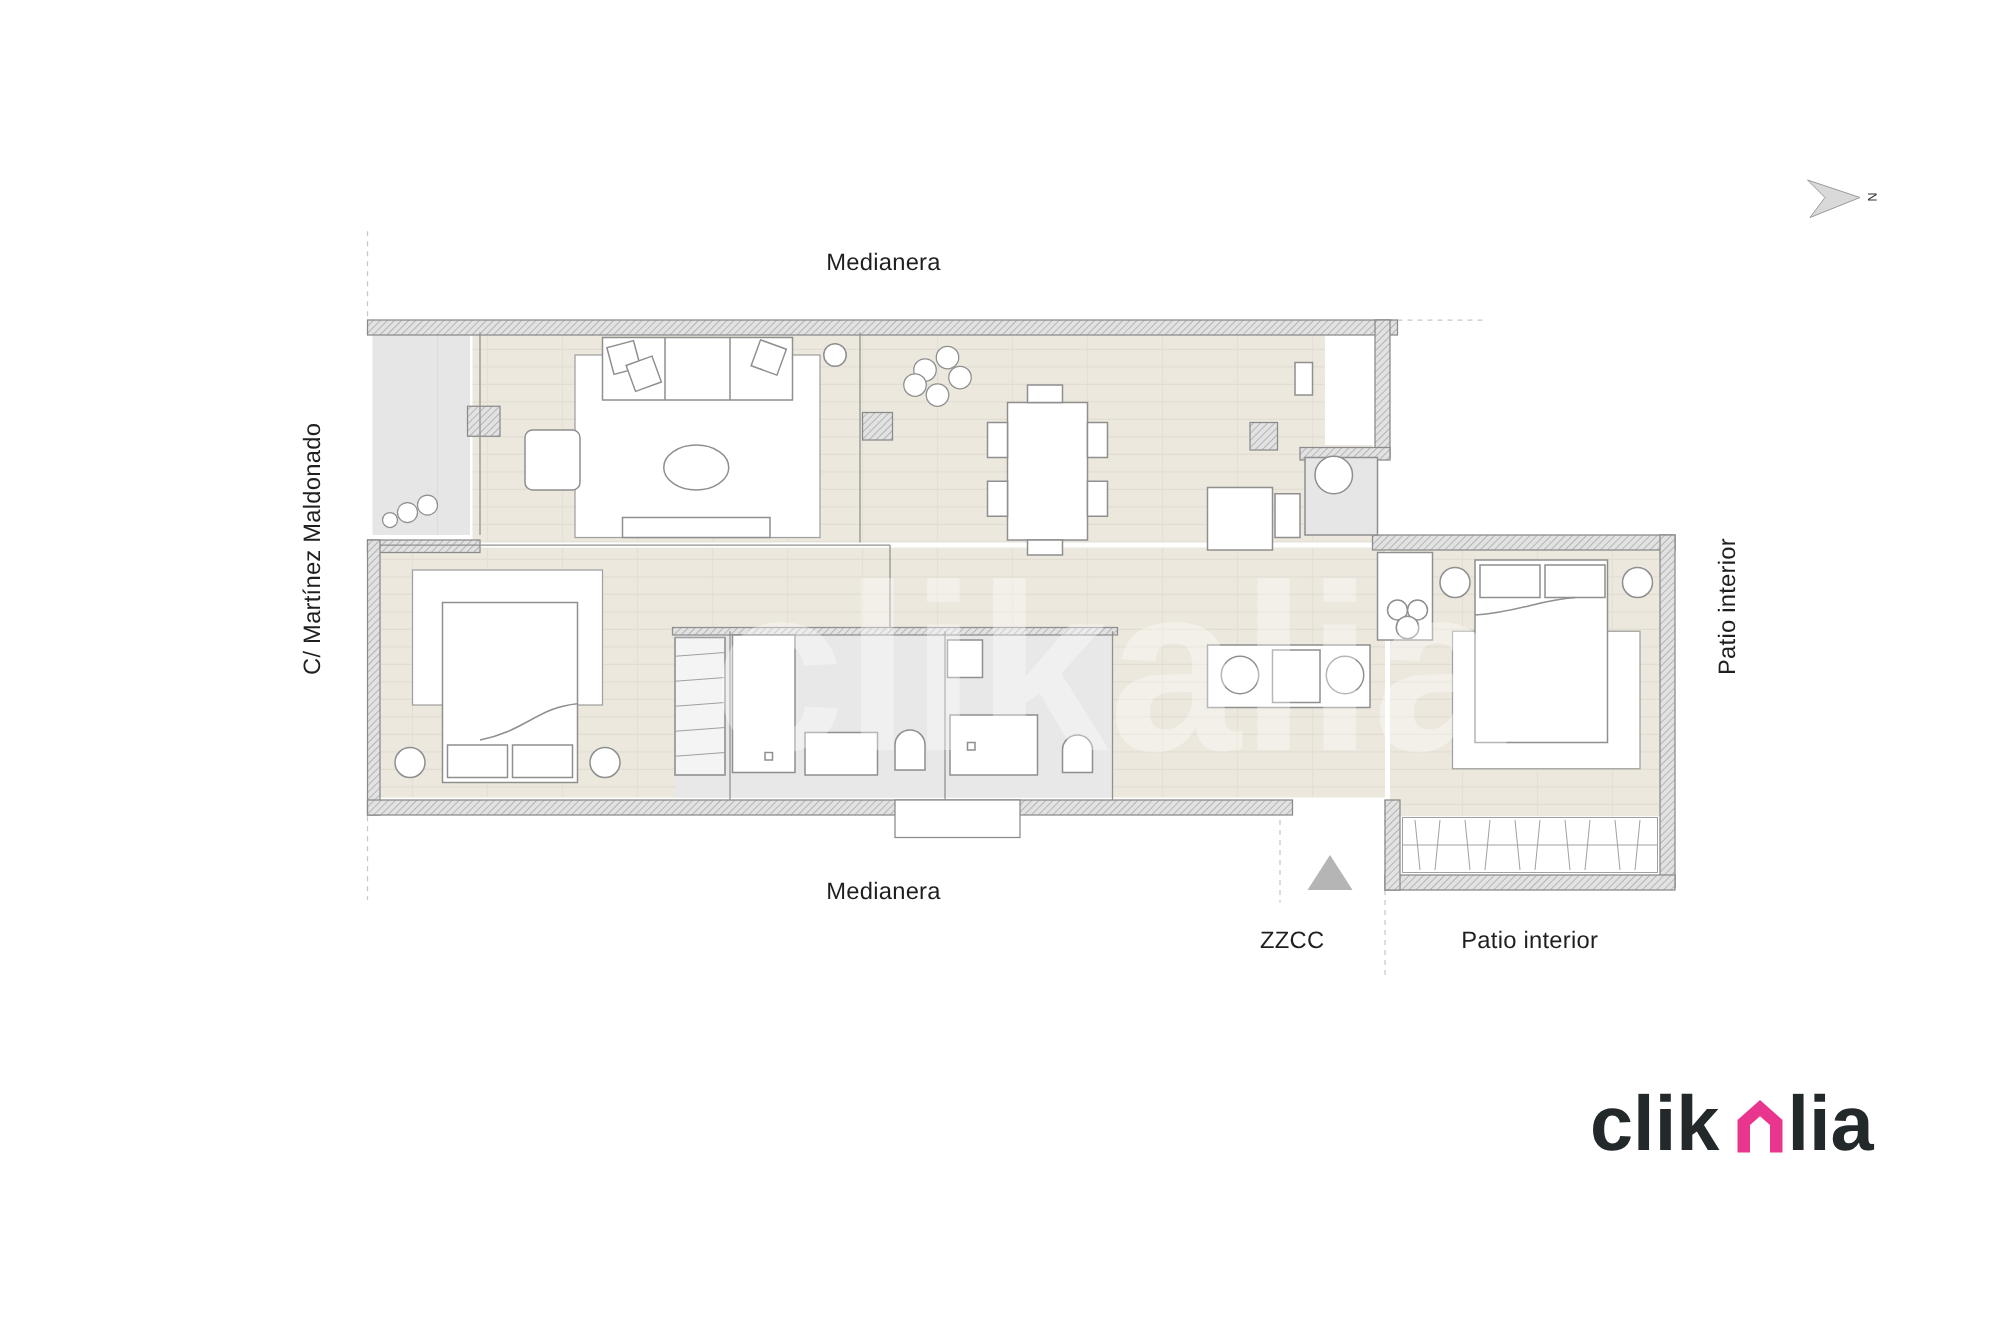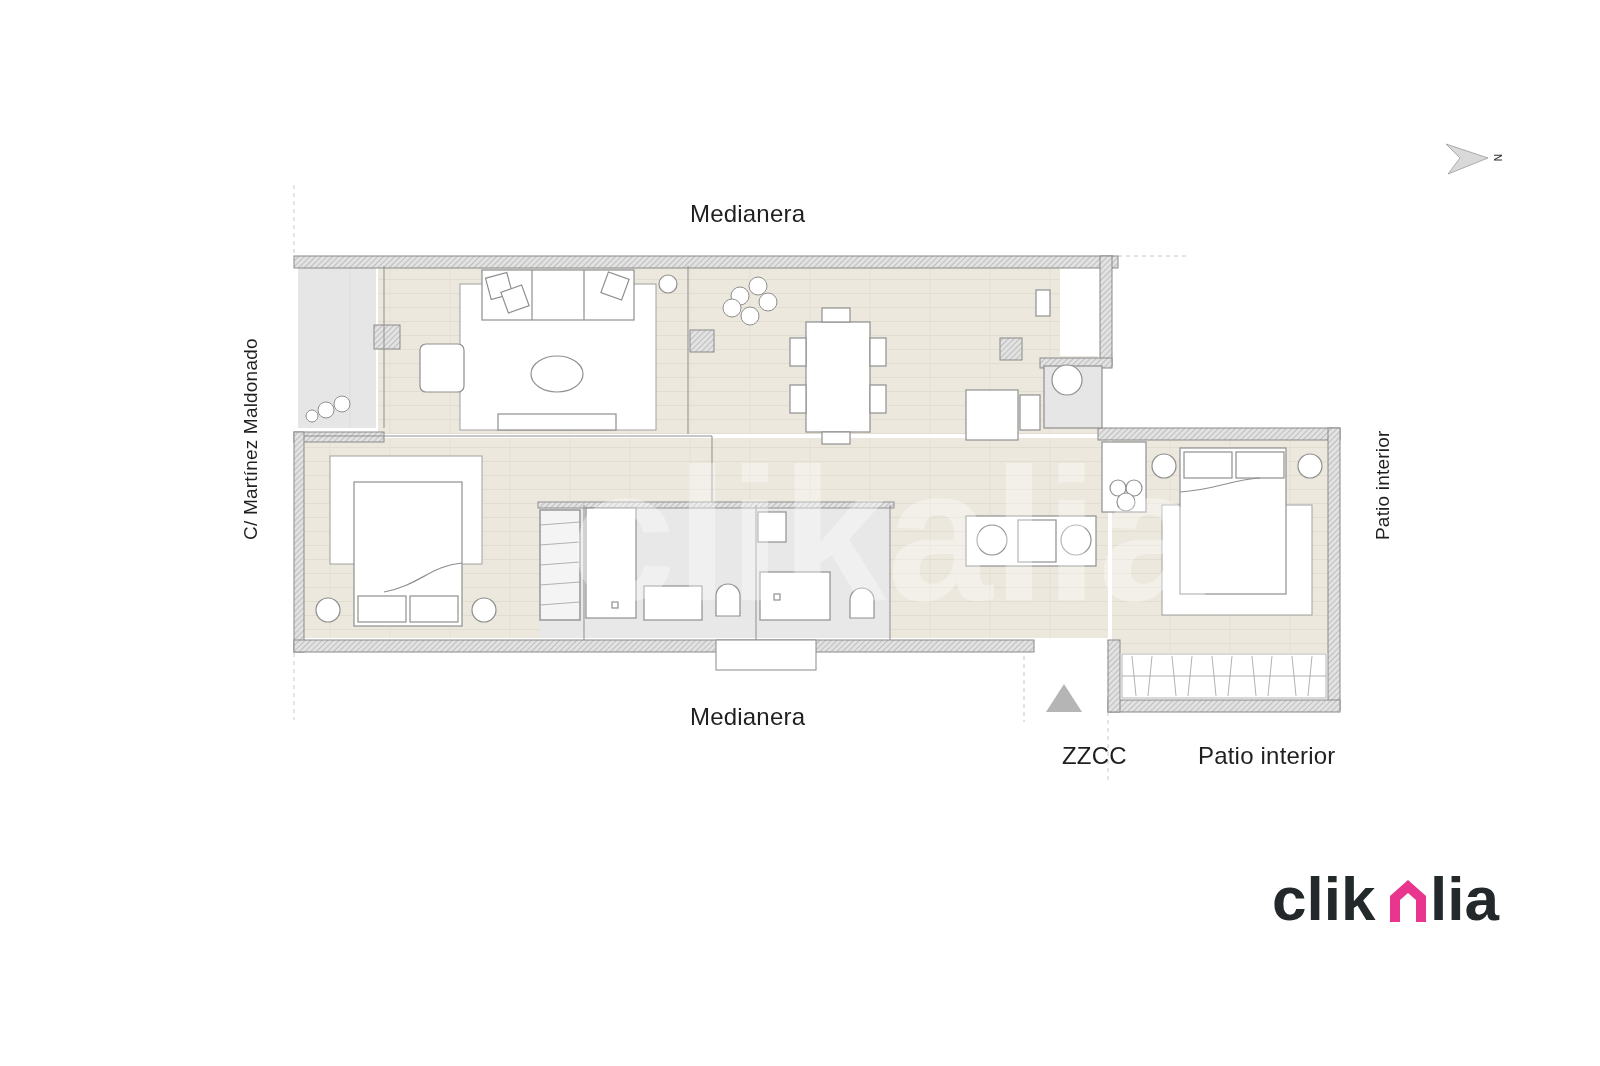--- a/index.html
+++ b/index.html
@@ -1,18 +1,18 @@
 <!DOCTYPE html>
 <html><head>
 <meta charset="utf-8">
 <style>
   html, body { margin:0; padding:0; background:#ffffff; }
   body { width:1600px; height:1066px; position:relative; overflow:hidden;
          font-family:"Liberation Sans", "DejaVu Sans", sans-serif; color:#222; }
-  .label { position:absolute; font-size:24px; color:#1f1f1f; white-space:nowrap; letter-spacing:0.2px;margin-left:29px; }
+  .label { position:absolute; font-size:19px; color:#1f1f1f; white-space:nowrap; letter-spacing:0.2px; }
   .vlabel { position:absolute; font-size:19px; color:#1f1f1f; white-space:nowrap;
             transform-origin:left top; transform:rotate(-90deg); letter-spacing:0.2px; }
   #plan { position:absolute; left:0; top:0; }
   .logo { position:absolute; left:1272px; top:862px; width:240px; height:70px; }
   .compass { position:absolute; left:1440px; top:140px; }
 </style>
 </head>
 <body>
 
 <svg id="plan" width="1600" height="1066" viewBox="0 0 1600 1066" xmlns="http://www.w3.org/2000/svg">
@@ -197,19 +197,19 @@
 <svg class="compass" width="80" height="40" viewBox="0 0 80 40">
   <polygon points="6,4 48,18 8,34 20,18" fill="#d9d9d9" stroke="#9a9a9a" stroke-width="0.8"></polygon>
   <text x="54" y="22" font-size="10" font-family="Liberation Sans, sans-serif" fill="#333" transform="rotate(90 58 18)">N</text>
 </svg>
 
 <div class="label" style="left:661px; top:200px;">Medianera</div>
 <div class="label" style="left:661px; top:703px;">Medianera</div>
 <div class="vlabel" style="left:240px; top:540px;">C/ Martínez Maldonado</div>
 <div class="vlabel" style="left:1372px; top:540px;">Patio interior</div>
 <div class="label" style="left:1169px; top:742px;">Patio interior</div>
-<div class="label" style="left:1033px; top:742px;">ZZCC</div>
+<div class="label" style="left:1008px; top:742px;">ZZCC</div>
 
 <svg class="logo" viewBox="0 0 240 70">
   <text x="0" y="58" font-size="62" font-weight="bold" font-family="Liberation Sans, sans-serif" fill="#23282b">clik</text>
   <path d="M118 60 V34 L136 18 L154 34 V60 H144 V38 L136 31 L128 38 V60 Z" fill="#e8368f"></path>
   <text x="158" y="58" font-size="62" font-weight="bold" font-family="Liberation Sans, sans-serif" fill="#23282b">lia</text>
 </svg>
 
 </body></html>

